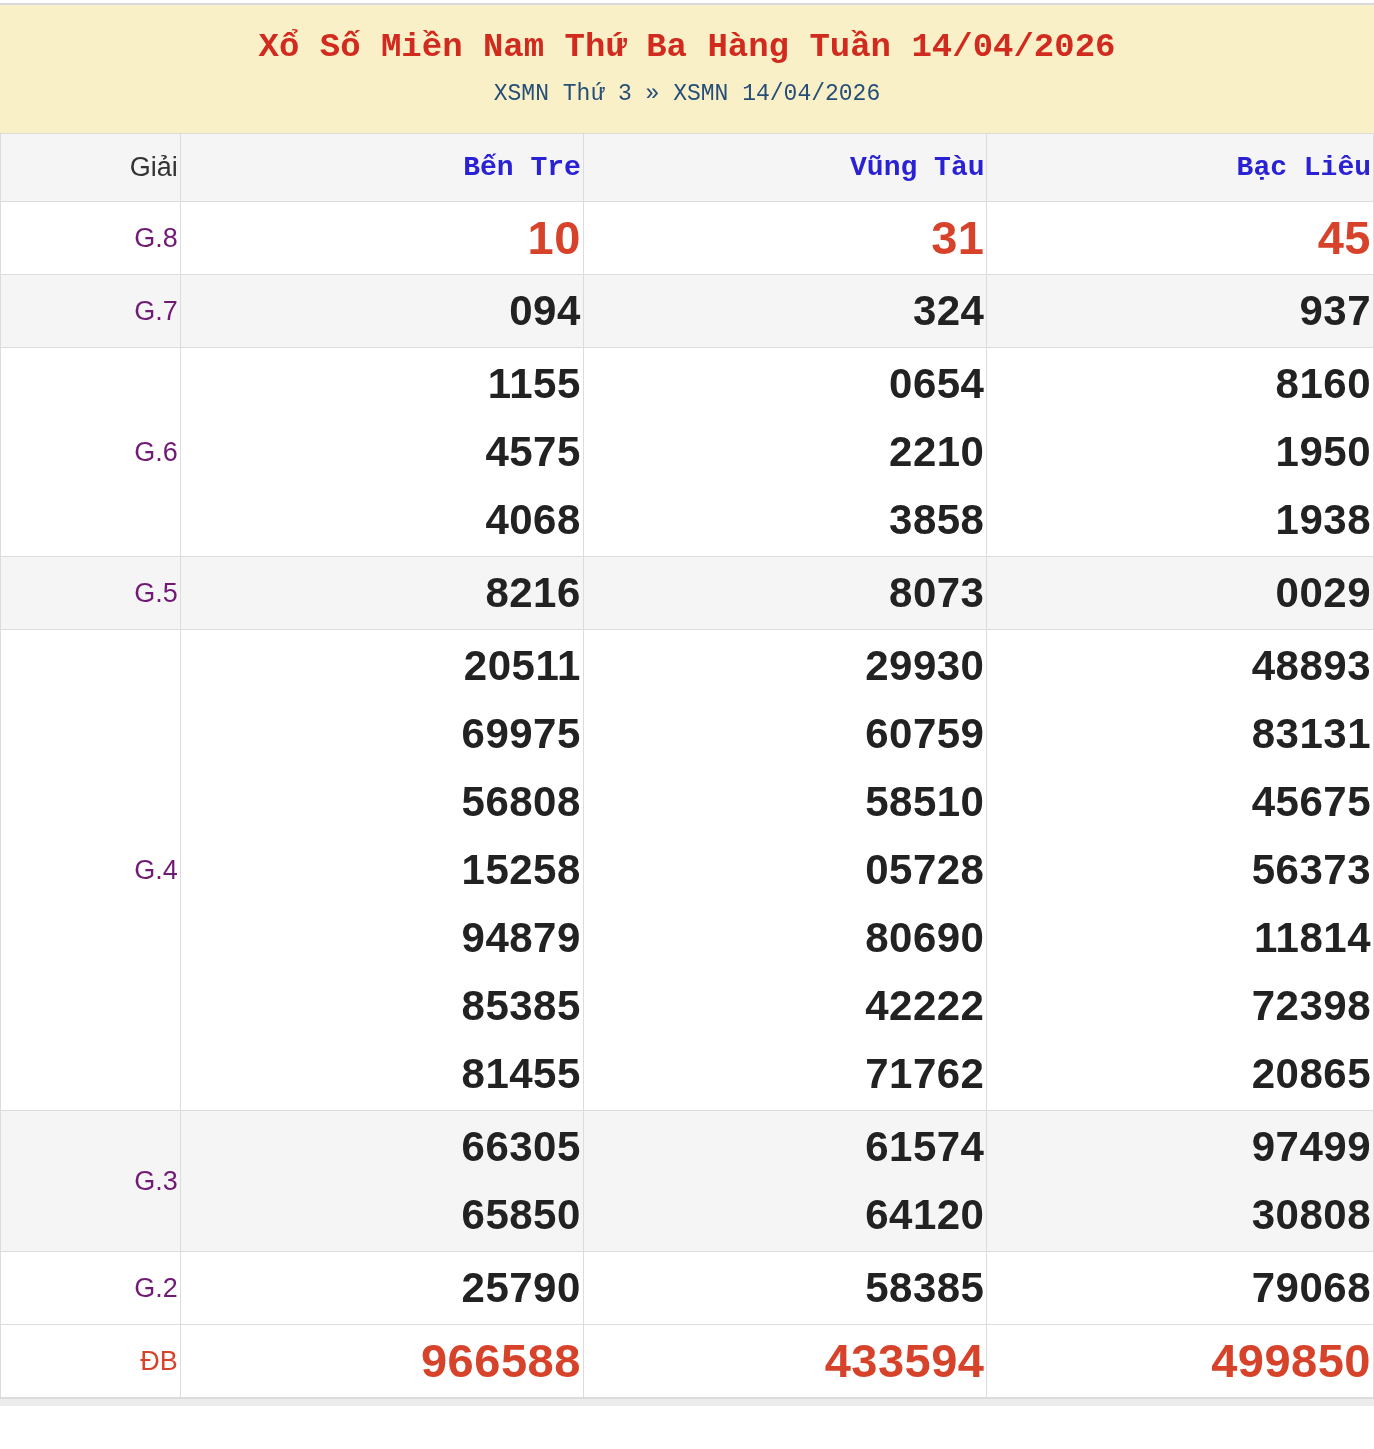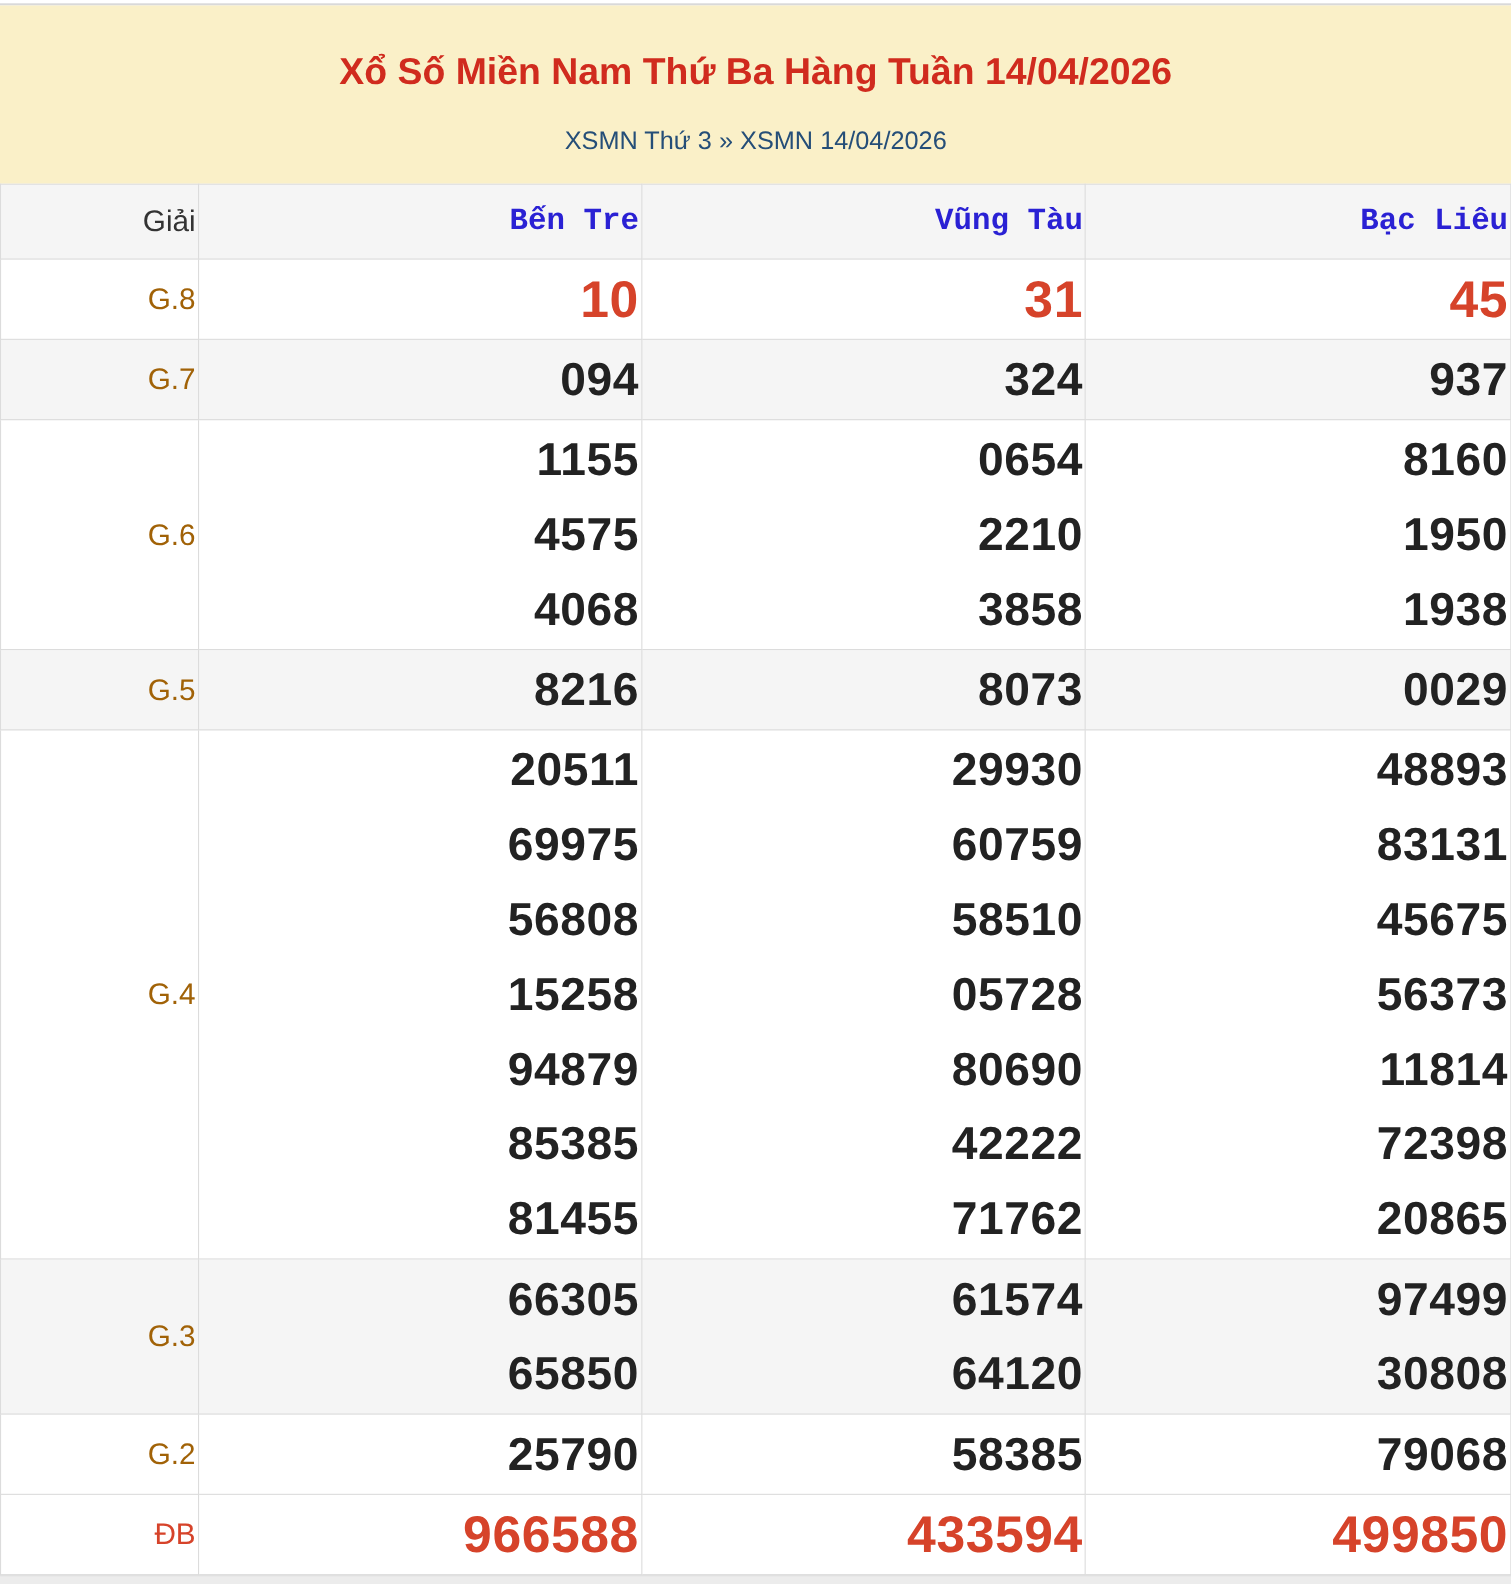--- a/index.html
+++ b/index.html
@@ -19,31 +19,32 @@
     font-family: "Liberation Sans", "DejaVu Sans", sans-serif;
   }
   .top-strip {
     height: 5px;
     background: #ffffff;
     border-bottom: 2px solid #d9d9d9;
   }
   .banner {
     background: var(--banner-bg, #faf0c8);
     text-align: center;
-    padding: 42px 10px 26px 10px;
+    padding: 24px 10px 26px 10px;
+    font-family: Liberation Mono, monospace;
   }
   .banner h1 {
     margin: 0;
     font-size: 34px;
     font-weight: 700;
     color: var(--title-red, #d02b1e);
     line-height: 1.1;
   }
   .breadcrumb {
-    margin-top: 30px;
+    margin-top: 15px;
     font-size: 23px;
     font-weight: 400;
     color: var(--breadcrumb-navy, #254e78);
     cursor: pointer;
   }
   table.results {
     width: 100%;
     border-collapse: collapse;
     table-layout: fixed;
   }
@@ -64,21 +65,21 @@
   thead th.province {
     font-weight: 700;
     font-size: 28px;
     color: var(--province-blue, #2a21d4);
     cursor: pointer;
     font-family: Liberation Mono, monospace;
   }
   tbody th {
     font-weight: 400;
     font-size: 27px;
-    color: #a16207;
+    color: #701a75;
   }
   tbody tr.alt { background: var(--row-alt-bg, #f5f5f5); }
   td .num {
     line-height: 68px;
     height: 68px;
     font-size: 42px;
     font-weight: 700;
     color: var(--number-dark, #222222);
     letter-spacing: 0.5px;
   }

